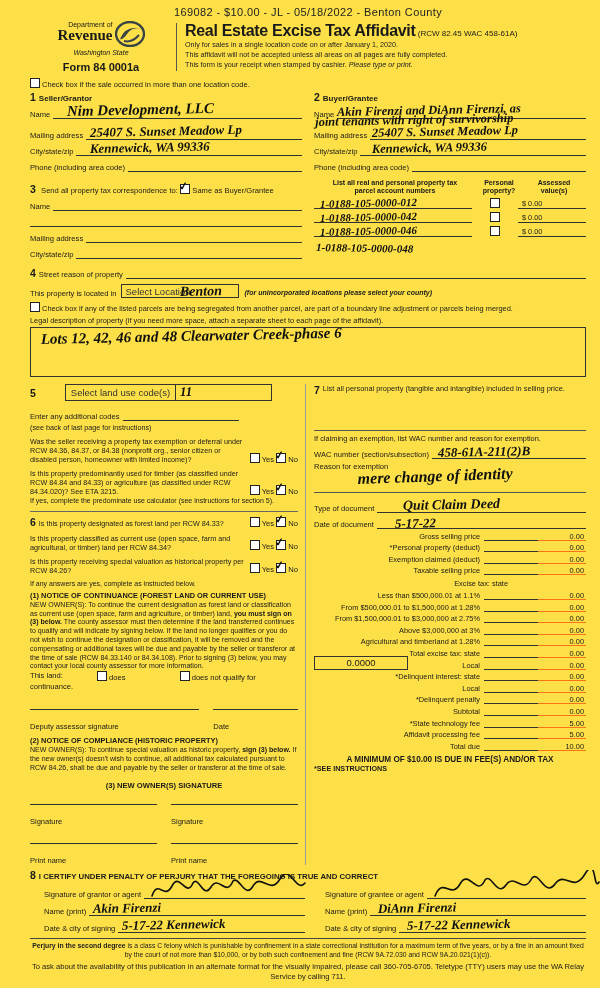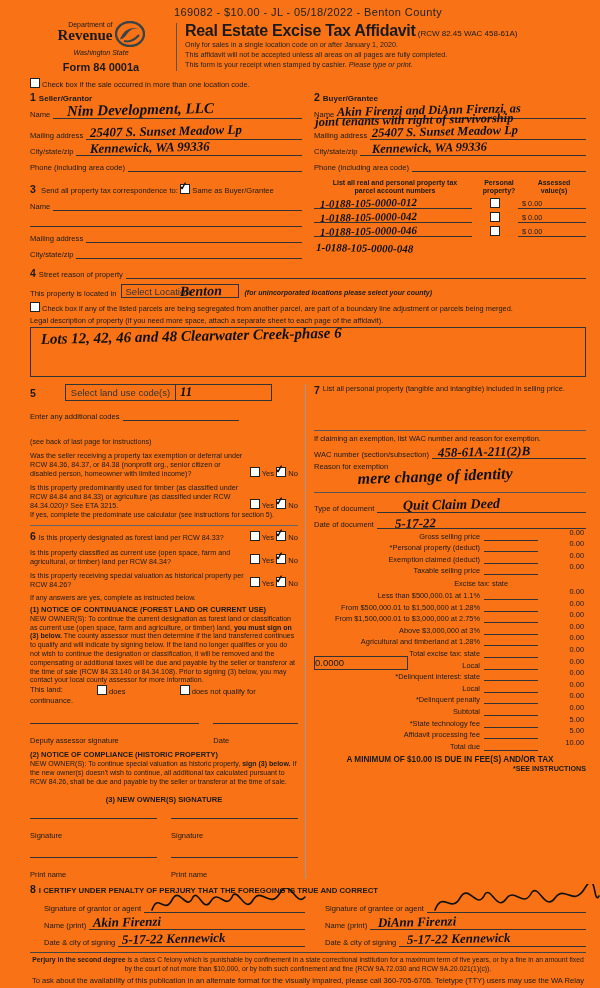--- a/index.html
+++ b/index.html
@@ -1,16 +1,16 @@
 <!DOCTYPE html>
 <html><head>
 <meta charset="utf-8">
 <style>
   html,body{margin:0;padding:0;background:#888;}
-  .page{width:600px;height:988px;margin:0 auto;background:#f97316;box-sizing:border-box;
+  .page{width:600px;height:988px;margin:0 auto;background:#fde047;box-sizing:border-box;
         padding:6px 14px 0 30px;font:8px "Liberation Sans",sans-serif;color:#1a1a1a;
         position:relative;overflow:hidden;}
   b{font-weight:700}
   .stamp{text-align:center;font-size:11px;letter-spacing:.4px;margin-bottom:3px;color:#222}
   
   .hdr{display:flex;align-items:stretch}
   .logo-col{width:142px;text-align:center}
   .dept-top{display:flex;justify-content:center;align-items:flex-start}
   .dept-txt{text-align:right;margin-right:2px}
   .d1{font-size:7px}
@@ -78,27 +78,27 @@
   .sigline{border-bottom:1px solid #333;height:10px}
   .siglbl{font-size:7.5px;margin-top:12px}
   .n3t{text-align:center;font-weight:700;font-size:7.6px;margin-top:8px}
   .siggrid{display:flex;margin-top:4px}
   .sigcell{flex:1}
   .sigcell+.sigcell{margin-left:14px}
   
   .feerow{display:flex;align-items:flex-end;margin-top:2.6px;height:9px}
   .feelbl{margin-left:auto;font-size:7.4px;white-space:nowrap}
   .feeline{width:54px;border-bottom:1px solid #333;margin-left:4px;height:100%}
-  .feeval{width:46px;text-align:right;border-bottom:5px solid #f97316;font-size:7.4px;
+  .feeval{width:46px;text-align:right;border-bottom:1px solid #f97316;font-size:7.4px;
           padding-right:2px;height:100%;line-height:11px}
   .feehead{text-align:right;padding-right:78px;margin-top:4px;font-size:7.4px}
-  .zerobox{border:1.3px solid #333;width:92px;font-size:9.5px;flex:none;
+  .zerobox{border:1.3px solid #333;width:92px;text-align:center;font-size:9.5px;flex:none;
            height:12px;line-height:12px}
   .minimum{text-align:center;font-weight:700;font-size:8.2px;margin-top:4px}
-  .seeinstr{text-align:right;font-size:7.2px;font-weight:700}
+  .seeinstr{text-align:left;font-size:7.2px;font-weight:700}
   
   .s8{margin-top:4px;border-bottom:1.2px solid #444;padding-bottom:5px}
   .s8 .cols{display:flex}
   .s8 .c{flex:1;padding-left:14px}
   .s8 .c+.c{margin-left:6px}
   .s8hdr{font-size:7.8px;font-weight:700}
   .sigsvg{position:absolute;left:6px;bottom:-4px;pointer-events:none}
   
   .perjury{font-size:6.8px;line-height:1.3;text-align:center;margin-top:3px}
   .tty{font-size:7.6px;line-height:1.3;text-align:center;margin-top:3px}
@@ -293,21 +293,21 @@
             <span class="lulbl">Select land use code(s)</span>
             <span class="luval">
                 <i class="hw" style="font-size:13px;left:4px;bottom:0">11</i>
               </span>
           </span>
         </div>
         <div class="fl" style="margin-top:8px;width:78%">
             <span class="lb">Enter any additional codes</span>
           <span class="ln"></span>
           </div>
-        <div style="font-size:7.2px;margin-top:16px">(see back of last page for instructions)</div>
+        <div style="font-size:7.2px;margin-top:2px">(see back of last page for instructions)</div>
         <div class="q">
             <span class="qt">Was the seller receiving a property tax exemption or deferral under RCW 84.36, 84.37, or 84.38 (nonprofit org., senior citizen or disabled person, homeowner with limited income)?</span>
           <span class="yn"><span class="cb"></span> <span>Yes</span> <span class="cb checked"></span> <span>No</span></span>
           </div>
         <div class="q">
             <span class="qt">Is this property predominantly used for timber (as classified under RCW 84.84 and 84.33) or agriculture (as classified under RCW 84.34.020)? See ETA 3215.</span>
           <span class="yn"><span class="cb"></span> <span>Yes</span> <span class="cb checked"></span> <span>No</span></span>
           </div>
         <div class="para">If yes, complete the predominate use calculator (see instructions for section 5).</div>
       </div>

